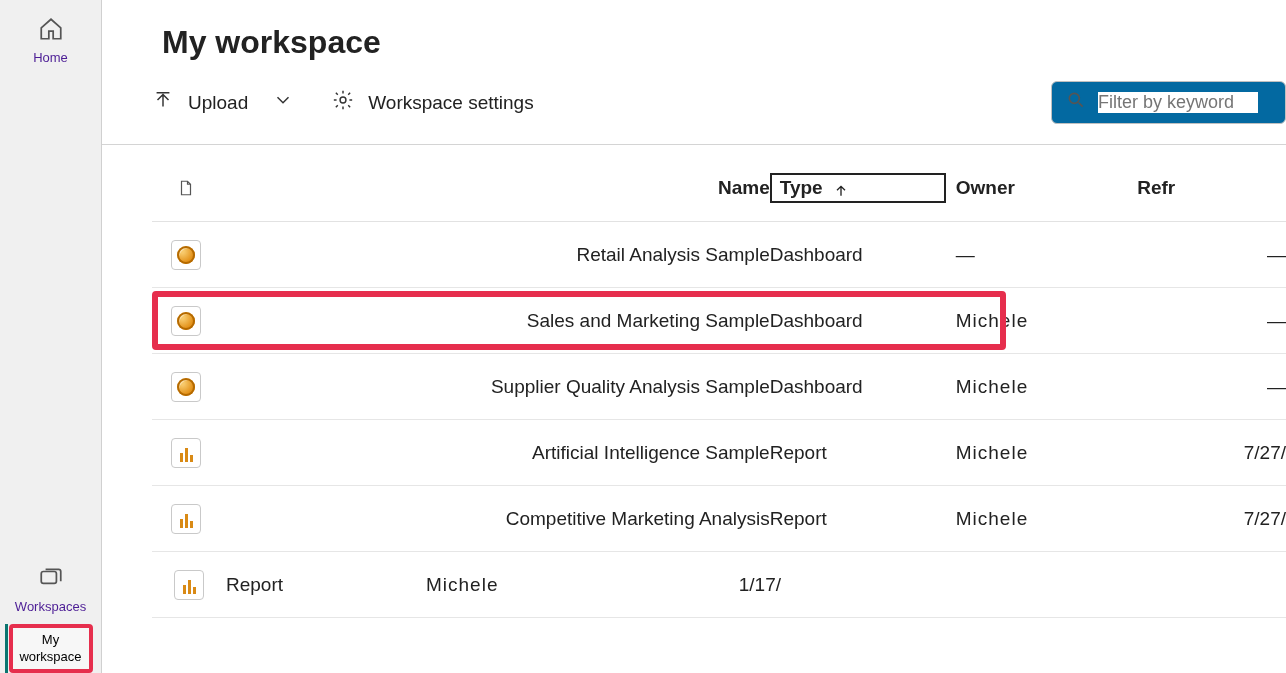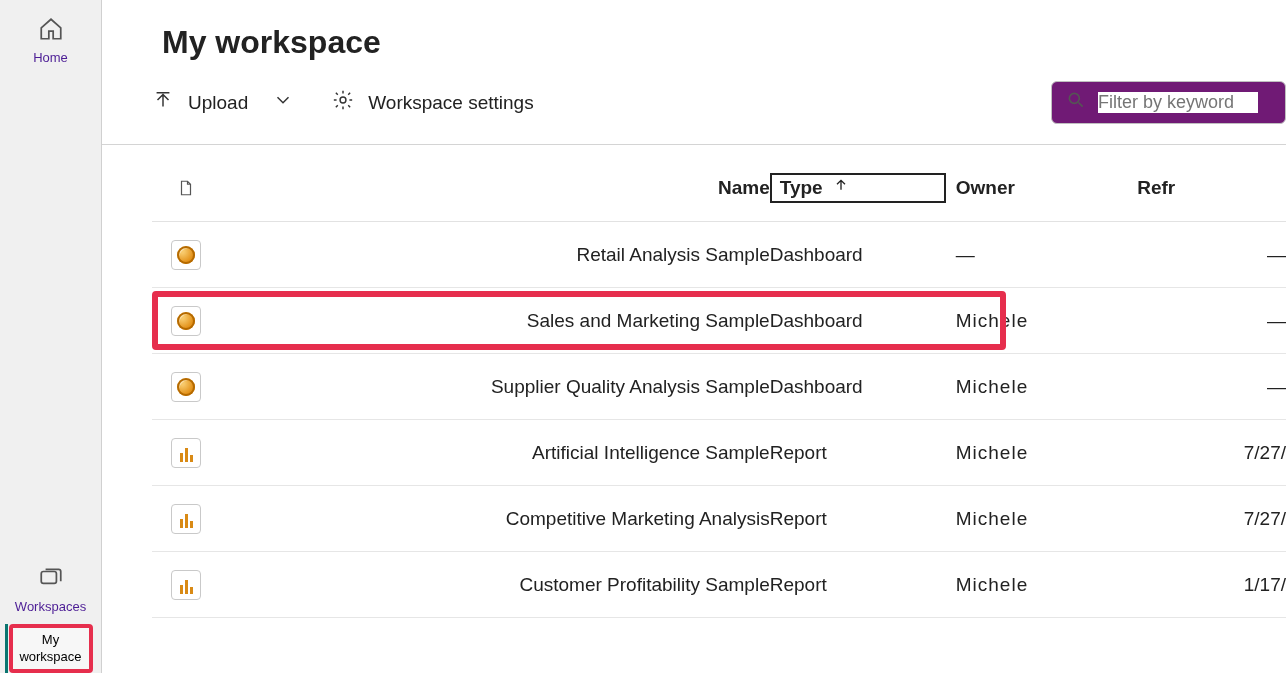--- a/index.html
+++ b/index.html
@@ -125,21 +125,21 @@
       display: flex;
       align-items: center;
       border: 1px solid #c0c0c0;
       border-radius: 6px;
       padding: 8px 14px;
       gap: 12px;
       width: 235px;
       font-size: 18px;
       color: #777;
       cursor:text;
-      background:#701a75;
+      background:#0369a1;
     }
     .filter-box input{
       border:none;
       outline:none;
       font-size:18px;
       width:160px;
       color:#333;
     }
     .filter-box svg{width:20px;height:20px;stroke:#555;stroke-width:2;fill:none; flex-shrink:0;}
     
@@ -156,21 +156,21 @@
       font-weight:600;
       color: #222;
     }
     .col-icon { width:74px; display:flex; justify-content:center;}
     .col-name { width:590px;text-align:right; }
     .col-type { width:200px; }
     .col-owner { width:195px; }
     .col-refresh { width:160px; }
     .type-header-box{
       display:inline-flex;
-      align-items:flex-start;
+      align-items:flex-end;
       border:2px solid #222;
       padding:2px 8px;
       cursor:pointer;
       width:176px;
     }
     .type-header-box svg{width:16px;height:16px;stroke:#222;stroke-width:2;fill:none;margin-left:10px;}
     .row {
       display: flex;
       align-items: center;
       height: 66px;
@@ -371,20 +371,19 @@
         <div class="row">
           <div class="col-icon">
             <div class="item-icon">
               <span class="report-icon">
                 <span></span>
                 <span></span>
                 <span></span>
               </span>
             </div>
           </div>
-          <div class="col-name">Customer Profitability Sample</div>
           <div class="col-type">Report</div>
           <div class="col-owner owner-dash">Michele</div>
           <div class="col-refresh" style="text-align: right;">1/17/</div>
         </div>
       </div>
   </div>
 </div>
 
 </body></html>

